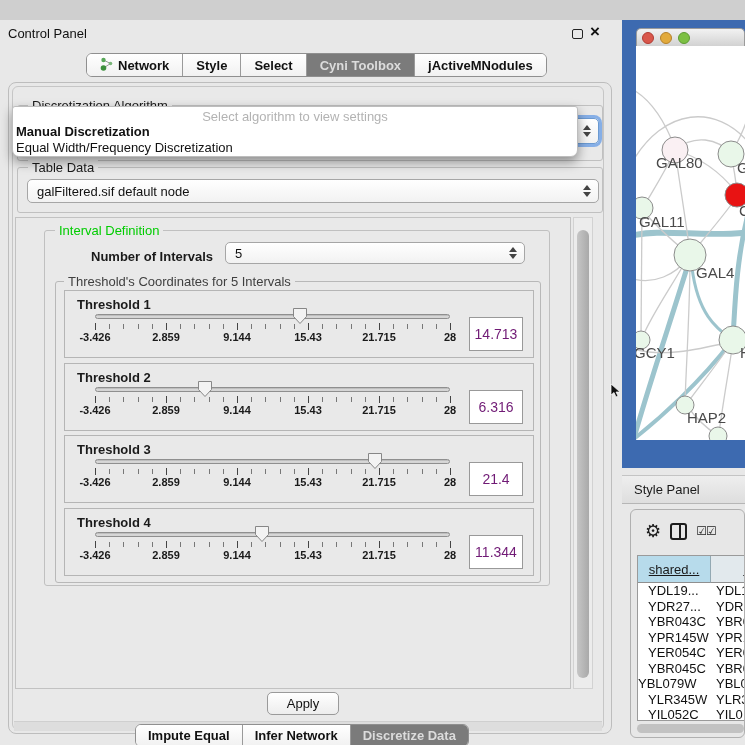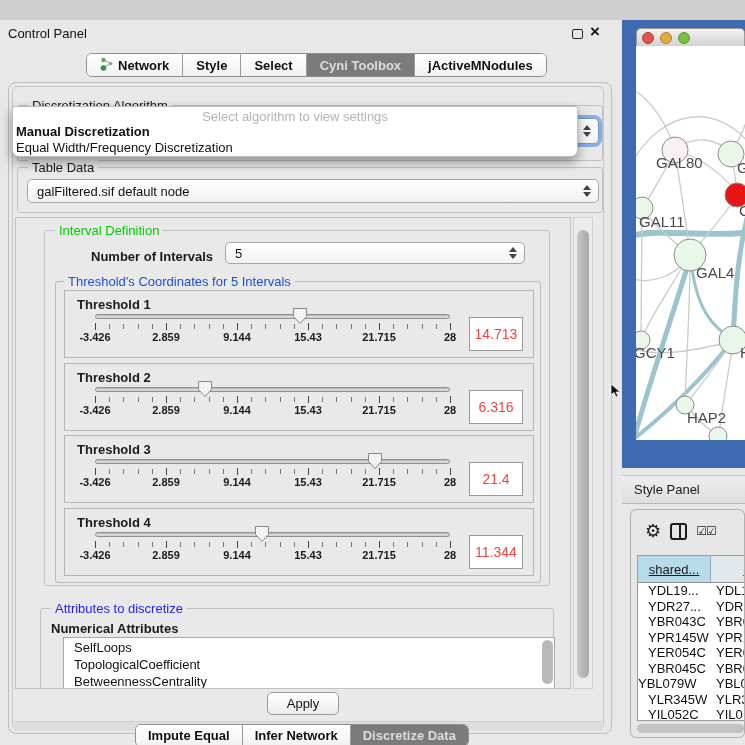--- a/index.html
+++ b/index.html
@@ -75,21 +75,21 @@
   .track { position:absolute; left:0; right:0; top:3px; height:5px; border:1px solid #8f8f8f;
            border-radius:3px; background:linear-gradient(180deg,#b2b2b2,#e2e2e2 65%,#c9c9c9); }
   .thumb { position:absolute; top:-4px; width:16px; height:18px; }
   .tick { position:absolute; width:1px; background:#777; }
   .tick.minor { top:13px; height:5px; }
   .tick.major { top:12px; height:7px; background:#444; }
   .ticklabel { position:absolute; top:20px; transform:translateX(-50%); font-size:11px;
                font-weight:bold; color:#1a1a1a; white-space:nowrap; }
   .vbox { position:absolute; right:10px; top:26px; width:54px; height:34px; background:#fff;
           border:1px solid #999; display:flex; align-items:center; justify-content:center;
-          font-size:14px; color:#ef4444; }
+          font-size:14px; color:#701a75; }
 
   
   .attrlist { position:absolute; left:22px; top:28px; width:492px; height:58px; background:#fff;
               border:1px solid #a8a8a8; overflow:hidden; padding-top:1px; }
   .attritem { padding-left:10px; font-size:13px; line-height:17px; color:#111; white-space:nowrap; }
   .attrscroll { position:absolute; right:1px; top:2px; width:11px; height:44px;
                 background:#b9b9b9; border-radius:6px; }
 
   .apply-btn { left:266px; top:671px; width:72px; height:23px;
                background:linear-gradient(180deg,#ffffff,#ededed); border:1px solid #9a9a9a;
@@ -201,21 +201,21 @@
         <span style="position:absolute; left:46px; top:18px; font-weight:bold;">Number of Intervals</span>
         <div class="combo" style="left:180px; top:11px; width:300px; height:22px;">
           <span>5</span>
           <span class="stepper">
             <span class="tri-up"></span>
               <span class="tri-dn"></span>
           </span>
         </div>
 
         <div class="group" style="left:10px; top:50px; width:486px; height:302px; border-color:#b8b8b8;">
-          <span class="gtitle" style="left:8px; color:#1d4ed8;">Threshold's Coordinates for 5 Intervals</span>
+          <span class="gtitle" style="left:8px; color:#404040;">Threshold's Coordinates for 5 Intervals</span>
           <div id="thresholds">
               <div class="tpanel" style="top: 8px;">
                 <div class="tpanel-label">Threshold 1</div>
                 <div class="srow">
                   <div class="track"></div>
                   <span class="tick major" style="left: 0%;"></span>
                   <span class="ticklabel" style="left: 0%;">-3.426</span>
                   <span class="tick minor" style="left: 4%;"></span>
                   <span class="tick minor" style="left: 8%;"></span>
                   <span class="tick minor" style="left: 12%;"></span>
@@ -375,30 +375,20 @@
                   <div class="thumb" style="left: 158.848px;"><svg width="16" height="18">
                       <path d="M1.5 1.5 h13 v8 l-6.5 7 l-6.5 -7 z" fill="#f3f3f3" stroke="#878787" stroke-width="1"></path>
                     </svg></div>
                 </div>
                 <div class="vbox">11.344</div>
               </div>
             </div>
         </div>
       </div>
 
-      <div class="group" style="left:24px; top:390px; width:514px; height:90px;">
-        <span class="gtitle" style="color:#2222ee;">Attributes to discretize</span>
-        <span style="position:absolute; left:10px; top:12px; font-weight:bold;">Numerical Attributes</span>
-        <div class="attrlist" id="attrList">
-          <div class="attritem">SelfLoops</div>
-            <div class="attritem">TopologicalCoefficient</div>
-            <div class="attritem">BetweennessCentrality</div>
-            <div class="attrscroll"></div>
-        </div>
-      </div>
     </div>
 
     <div class="abs vscroll">
       <div class="vthumb"></div>
     </div>
 
     <div class="abs bottom-strip" style="left:1px; top:634px; width:588px;"></div>
     <div class="abs apply-btn" style="left:254px; top:605px;">Apply</div>
   </div>
 

